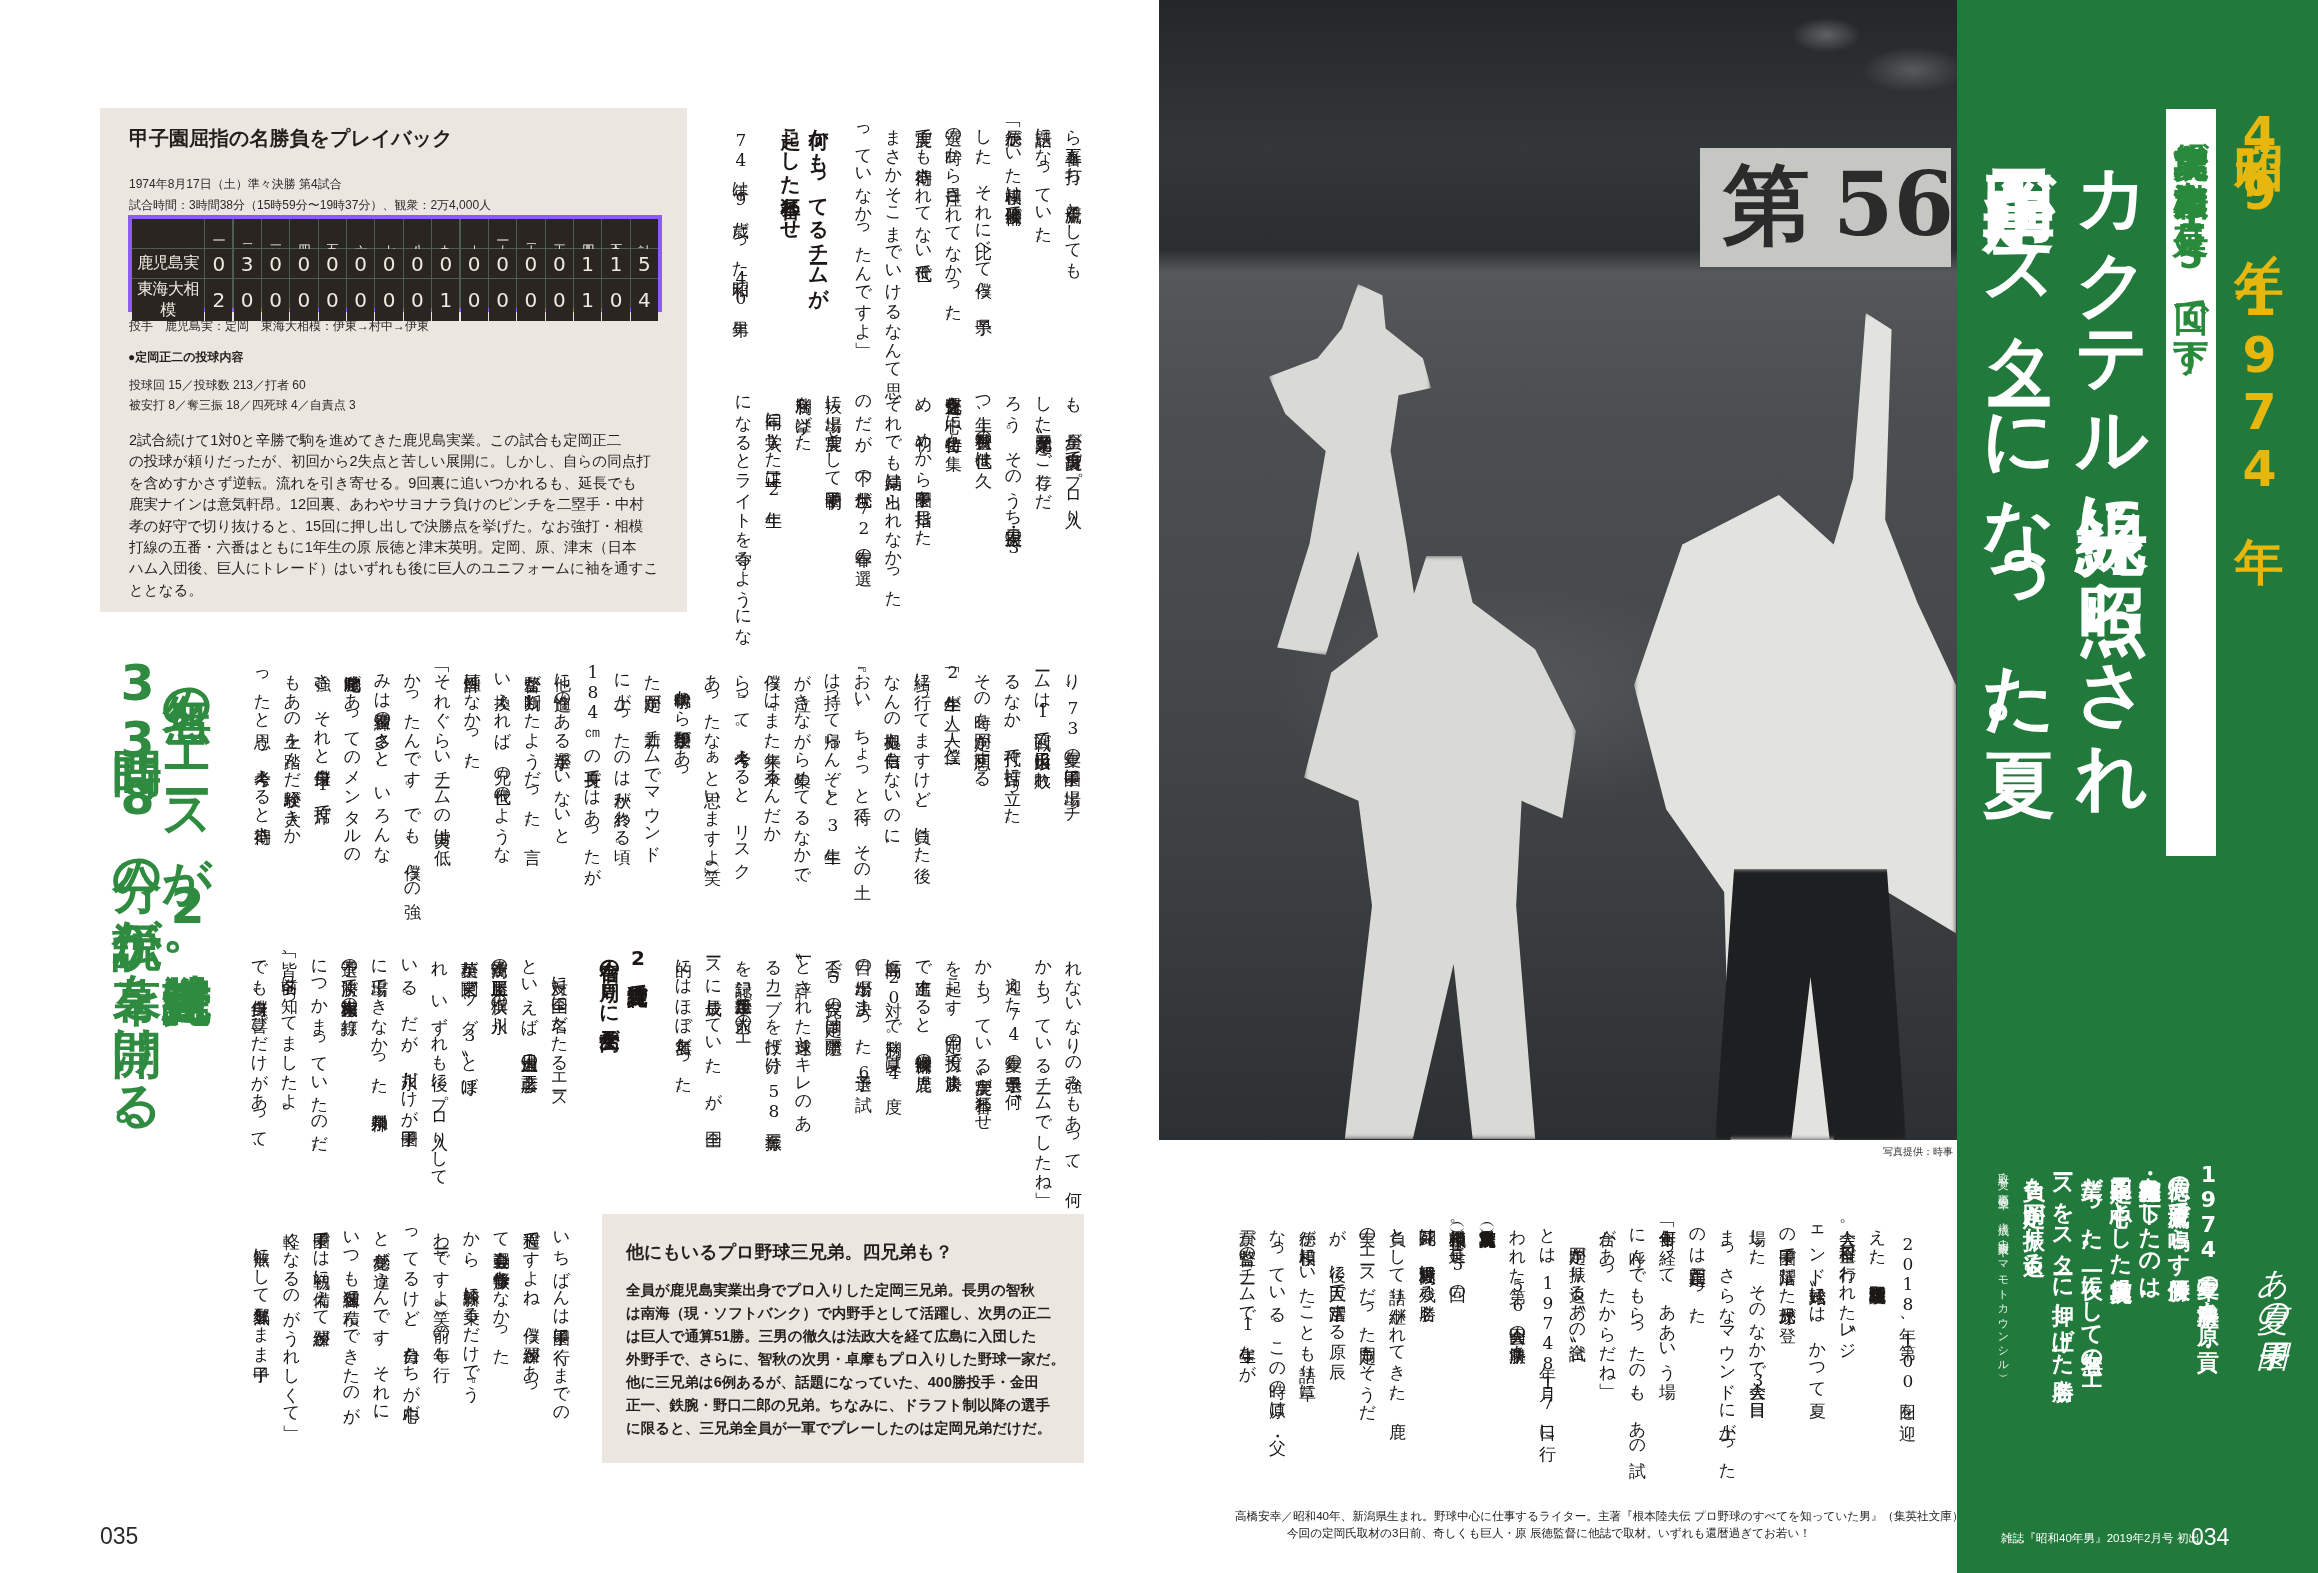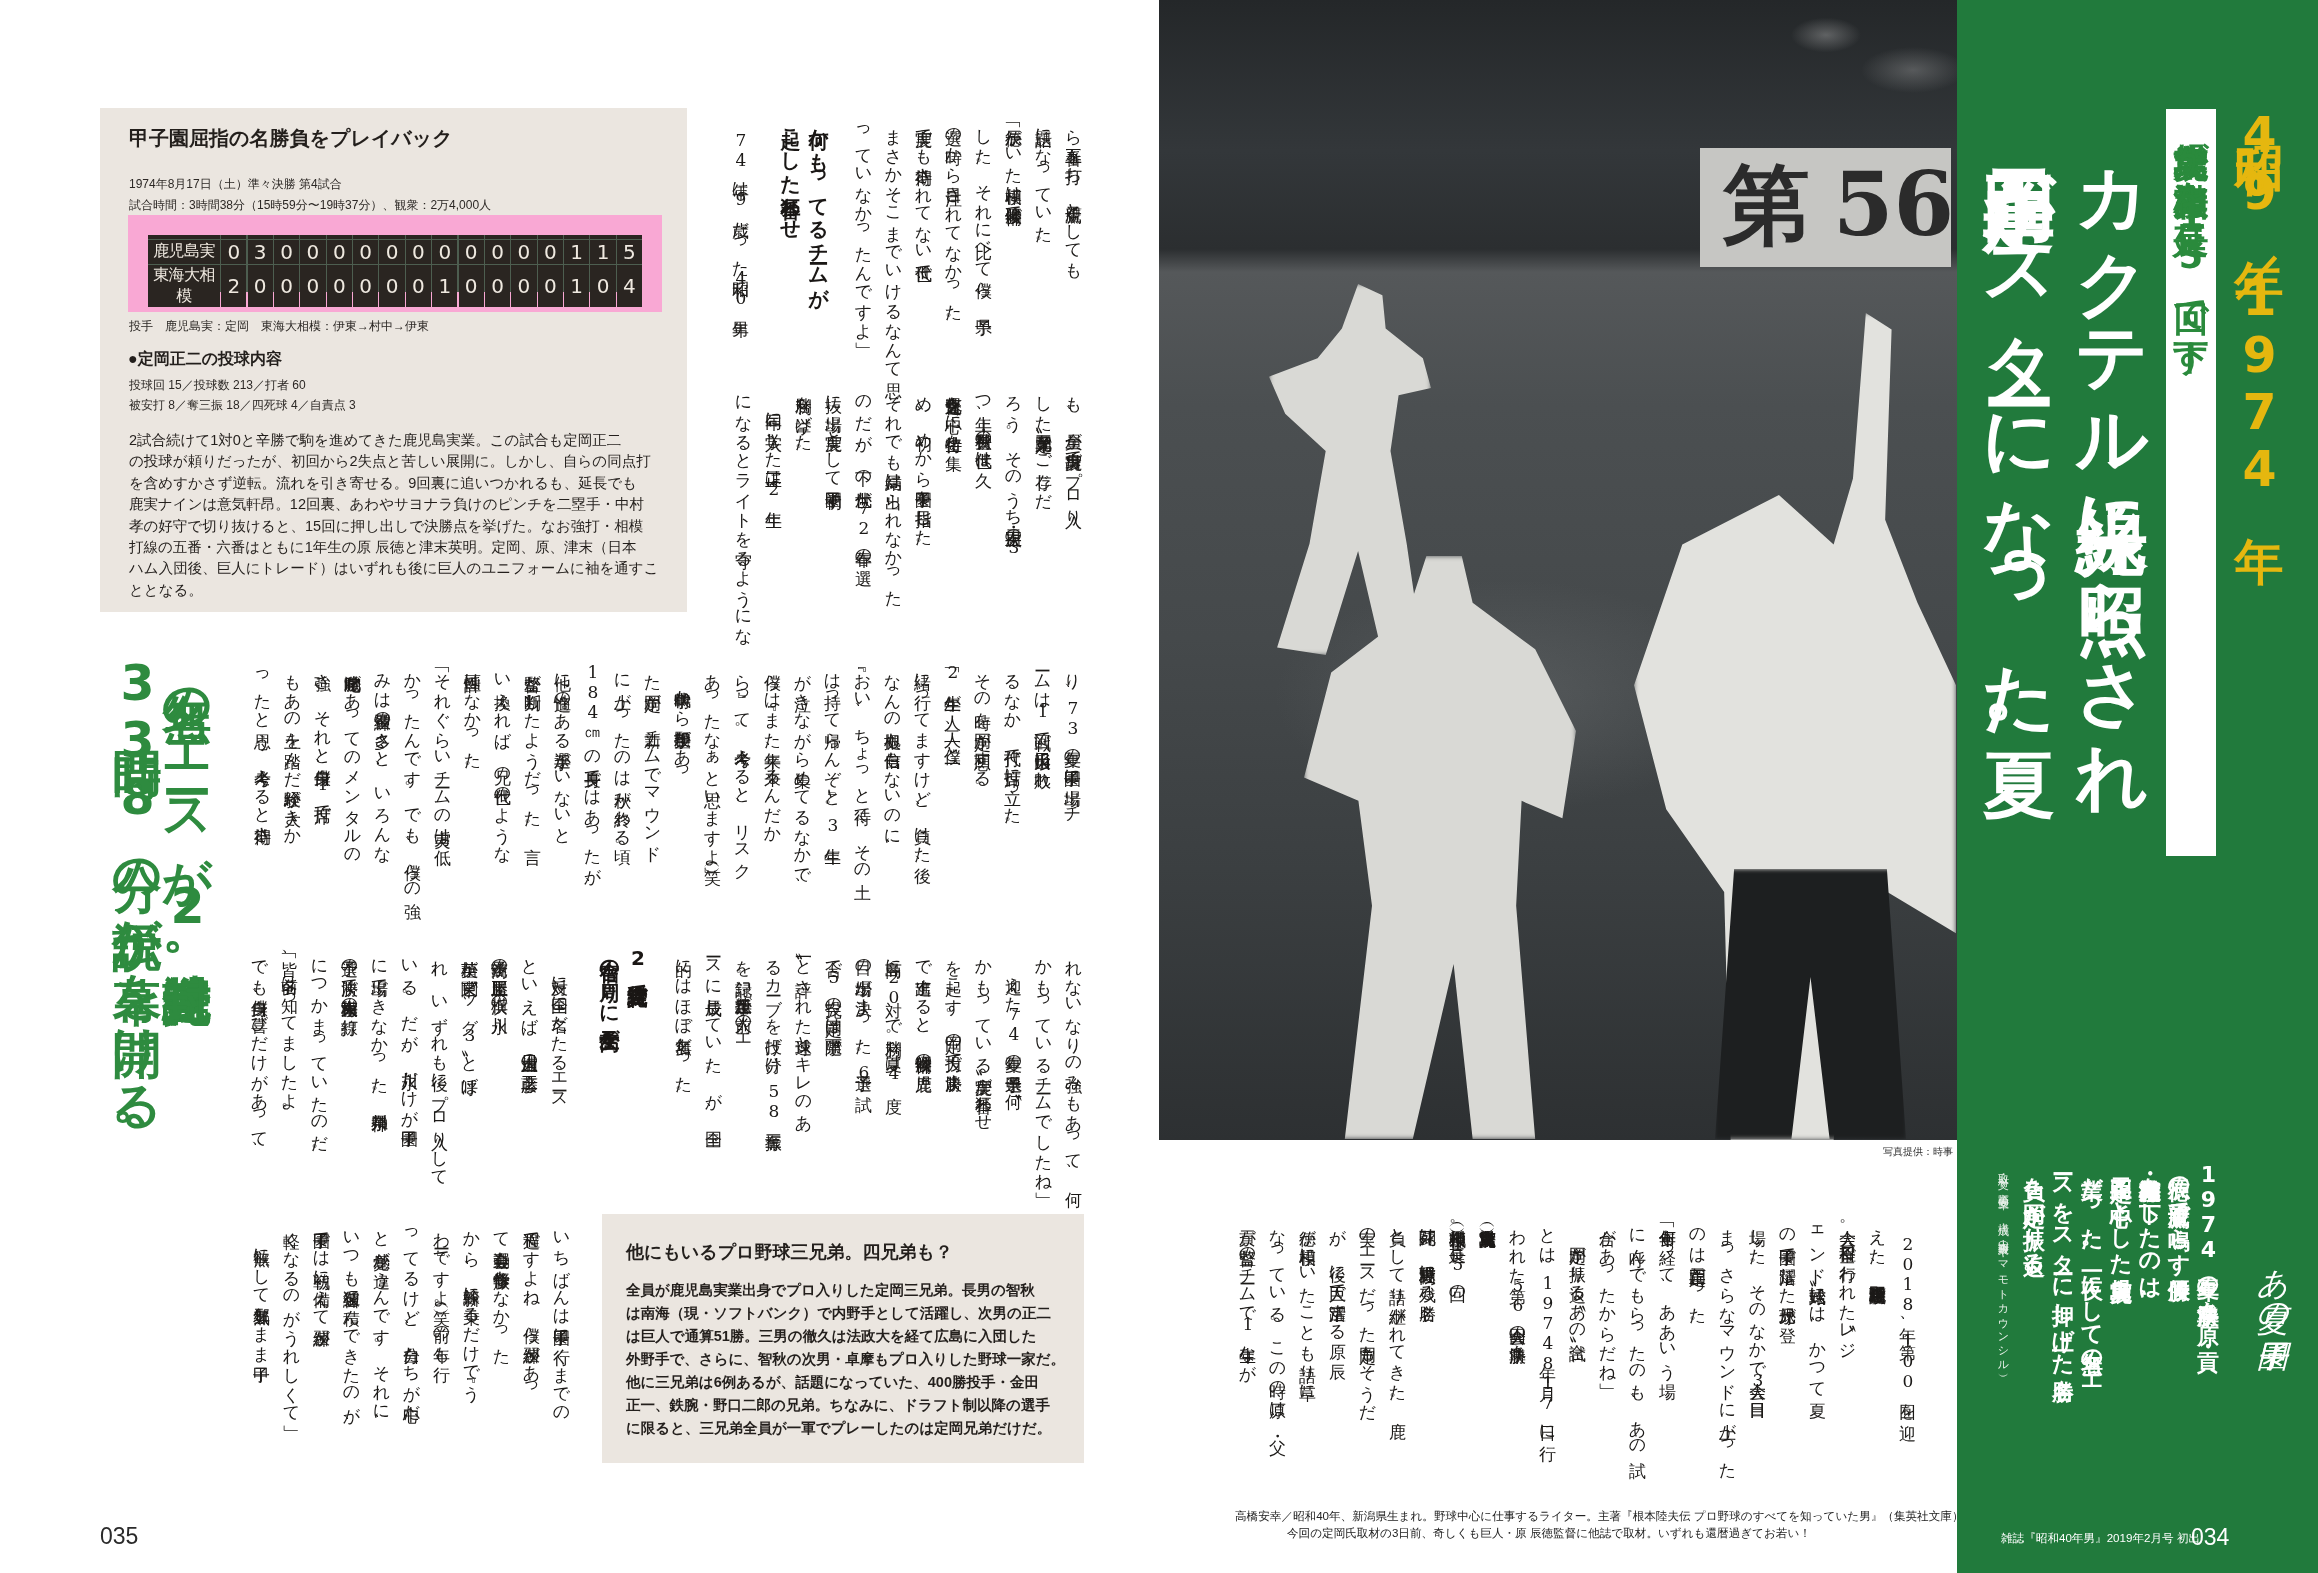--- a/index.html
+++ b/index.html
@@ -10,25 +10,25 @@
   .mincho{font-family:"DejaVu Serif","Liberation Serif",serif;color:#1c1a18;}
   .gothic{font-family:"Liberation Sans","DejaVu Sans",sans-serif;}
   .body29{font-size:17px;line-height:30px;}
   .subhead{font-family:"DejaVu Sans","Liberation Sans",sans-serif;font-weight:700;font-size:20px;line-height:28px;color:#1a1715;}
 
   
   .boxA{position:absolute;left:100px;top:108px;width:587px;height:504px;background:#ebe6e0;}
   .boxA .t{position:absolute;left:29px;white-space:nowrap;}
   .boxA-title{top:17.4px;font-size:20px;font-weight:700;color:#231f1c;}
   .boxA-small{font-size:12px;color:#2c2825;}
-  .boxA-heading{font-size:16px;font-weight:700;color:#231f1c;}
+  .boxA-heading{font-size:12px;font-weight:700;color:#231f1c;}
   .boxA-summary{position:absolute;left:29px;top:322px;width:539px;font-size:14.5px;line-height:21.4px;color:#231f1c;}
   .boxA-summary .line{white-space:nowrap;}
 
-  .board{position:absolute;left:28px;top:107px;width:534px;height:97px;box-sizing:border-box;padding:20px;background:#f9a8d4;}
+  .board{position:absolute;left:28px;top:107px;width:534px;height:97px;box-sizing:border-box;padding:4px;background:#8b5cf6;}
   .board-inner{display:flex;flex-direction:column;gap:1.2px;background:#4d5e50;height:100%;}
   .brow{display:grid;grid-template-columns:72px repeat(16,1fr);gap:1.2px;}
   .brow.h{height:29px;} .brow.r1{height:29px;} .brow.r2{height:27px;text-align:center;}
   .bcell{background:#2a2521;color:#efe9e0;display:flex;align-items:center;justify-content:center;}
   .bhead{writing-mode:vertical-rl;text-orientation:upright;font-size:12.8px;line-height:1;}
   .bteam{font-size:16px;font-weight:400;letter-spacing:-0.6px;}
   .bscore{font-size:20px;}
 
   
   .green-headline{font-family:"DejaVu Sans","Liberation Sans",sans-serif;font-weight:700;font-size:49px;line-height:50px;color:#2e8b3f;}

